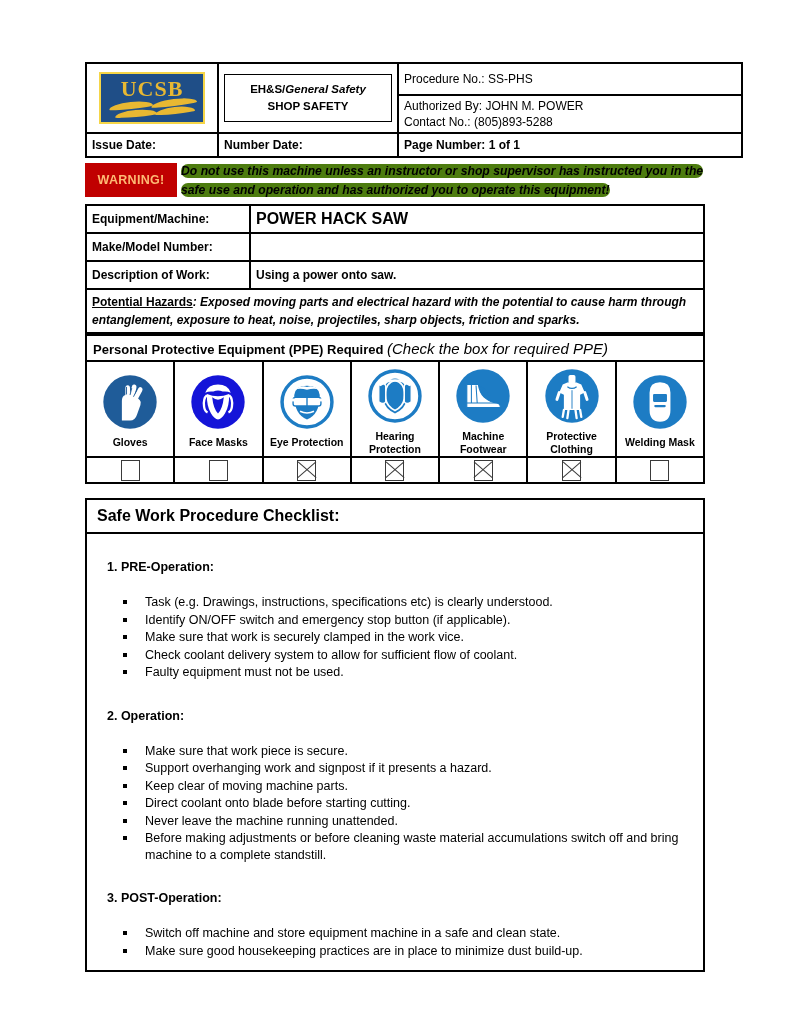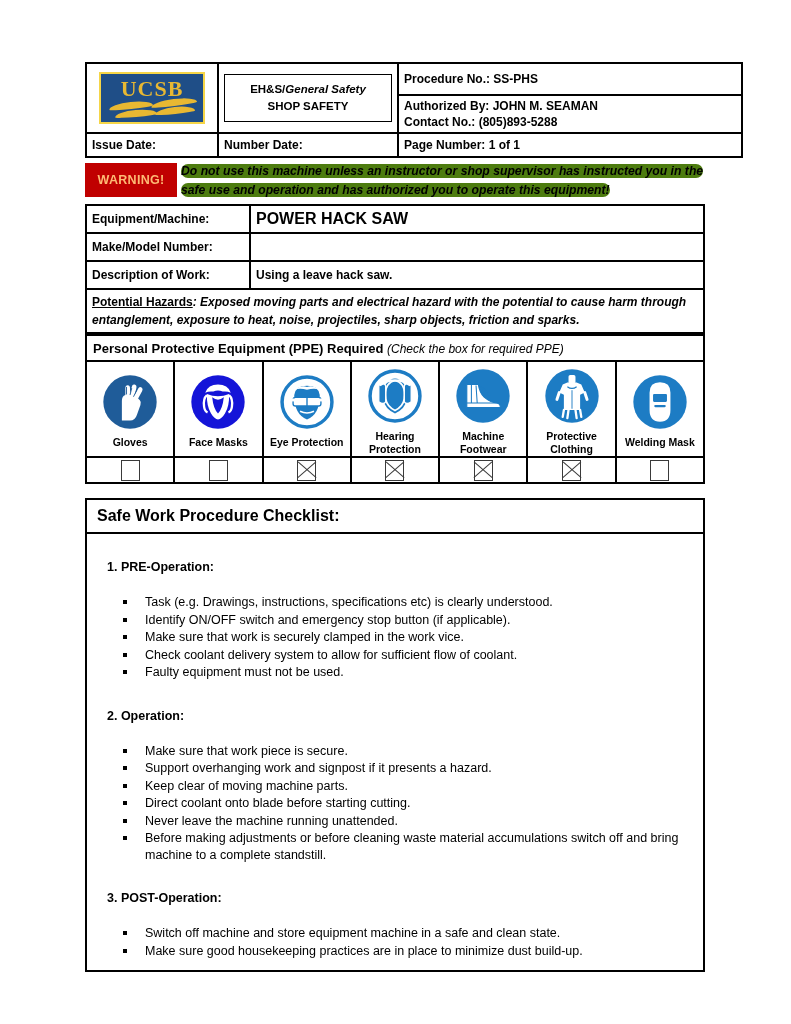--- a/index.html
+++ b/index.html
@@ -84,21 +84,21 @@
     border: 1px solid #000;
     padding: 6px 4px;
     text-align: center;
     font-weight: bold;
     font-size: 11.5px;
     line-height: 17px;
   }
   .unit-box .it { font-style: italic; }
 
   .proc-line {
-    font-weight: bold;
+    font-weight: normal;
     font-size: 12px;
     line-height: 16px;
   }
   .cell-proc-top { height: 26px; }
   .cell-proc-bot { height: 32px; }
 
   .row-dates td { height: 18px; font-weight: bold; font-size: 12px; }
 
   
   #warning-block {
@@ -162,21 +162,21 @@
     left: 85px;
     top: 334px;
   }
   #ppe-table td { padding: 0; }
   .ppe-header {
     height: 20px;
     padding: 2px 6px !important;
     font-weight: bold;
     font-size: 13px;
   }
-  .ppe-header .sub { font-weight: normal; font-style: italic; font-size: 12px; }
+  .ppe-header .sub { font-weight: normal; font-style: italic; font-size: 15px; }
   .ppe-icon-cell {
     height: 90px;
     text-align: center;
     vertical-align: top;
     padding-top: 4px !important;
   }
   .ppe-icon-cell .sym { display: block; margin: 0 auto; }
   .ppe-label {
     font-size: 10.5px;
     font-weight: bold;
@@ -269,21 +269,21 @@
           <div><span>EH&amp;S/</span><span class="it">General Safety</span></div>
           <div>SHOP SAFETY</div>
         </div>
       </td>
       <td class="cell-proc cell-proc-top">
         <div class="proc-line">Procedure No.: SS-PHS</div>
       </td>
     </tr>
     <tr>
       <td class="cell-proc cell-proc-bot">
-        <div class="proc-line">Authorized By: JOHN M. SEAMAN</div>
+        <div class="proc-line">Authorized By: JOHN M. POWER</div>
         <div class="proc-line">Contact  No.: (805)893-5288</div>
       </td>
     </tr>
     <tr class="row-dates">
       <td>Issue Date:</td>
       <td>Number Date:</td>
       <td>Page Number: 1 of 1</td>
     </tr>
   </tbody>
     </table>
@@ -301,21 +301,21 @@
         <tr>
       <td class="eq-label">Equipment/Machine:</td>
       <td class="eq-big">POWER HACK SAW</td>
     </tr>
     <tr>
       <td class="eq-label">Make/Model Number:</td>
       <td></td>
     </tr>
     <tr>
       <td class="eq-label">Description of Work:</td>
-      <td>Using a leave hack saw.</td>
+      <td>Using a power onto saw.</td>
     </tr>
     <tr>
       <td class="hazard-cell" colspan="2"><span class="lbl">Potential Hazards</span><span class="txt">:</span> <span class="txt">Exposed moving parts and electrical hazard with the potential to cause harm through entanglement, exposure to heat, noise, projectiles, sharp objects, friction and sparks.</span></td>
     </tr>
   </tbody>
     </table>
 
   <table class="tbl" id="ppe-table">
     <tbody>
         <tr>

